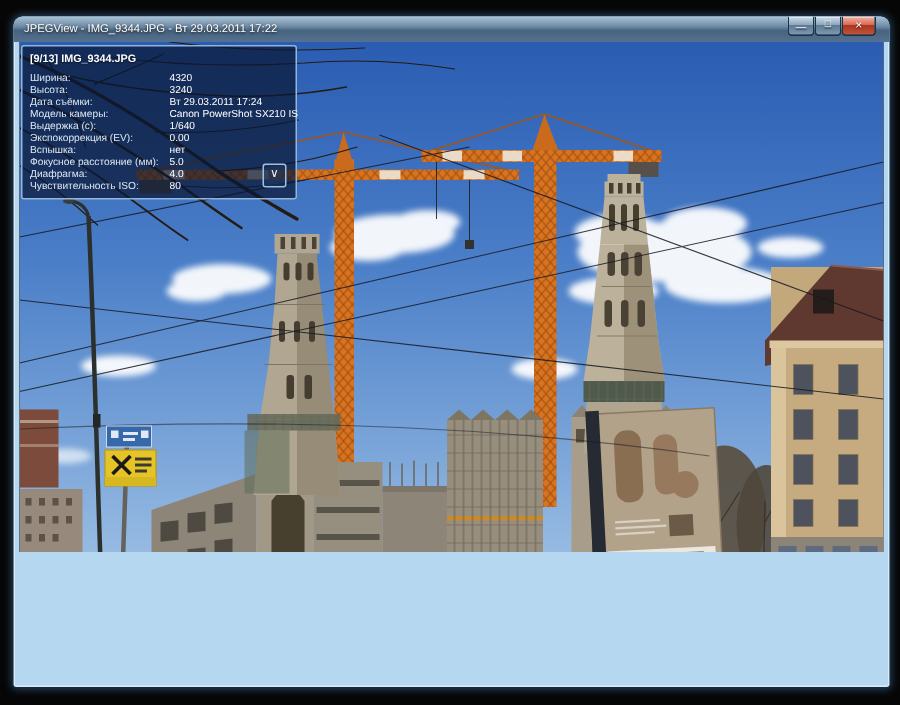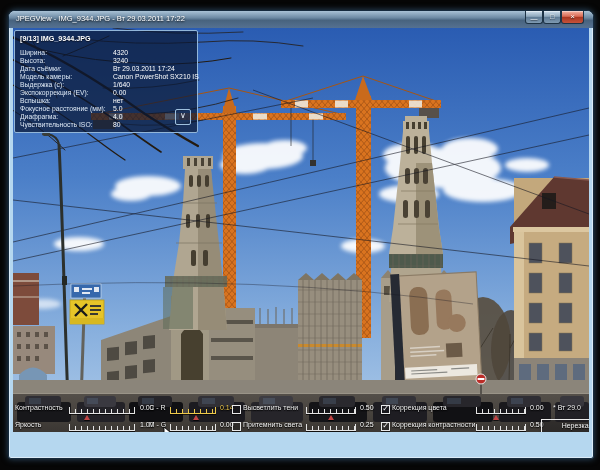--- a/index.html
+++ b/index.html
@@ -18,21 +18,21 @@
          text-shadow:0 1px 2px rgba(0,0,0,.85);white-space:nowrap;}
   .winbtns{position:absolute;top:0;right:9px;display:flex;}
   .wb{height:12px;border:1px solid #1d3346;border-top:none;border-radius:0 0 3px 3px;
       margin-left:0;text-align:center;font-size:7px;color:#fff;line-height:11px;
       text-shadow:0 1px 1px rgba(0,0,0,.7);box-shadow:inset 0 1px 0 rgba(255,255,255,.4);}
   .wb.min,.wb.max{width:16px;background:linear-gradient(#cfdfed,#8ea8bd 45%,#5e7a94 50%,#7e9ab2);}
   .wb.min span{display:block;margin-top:2px;}
   .wb.close{width:21px;background:linear-gradient(#f3b5a5,#d96a54 45%,#a83620 50%,#c6523a);font-size:8px;}
 
   
-  .imagearea{position:absolute;left:4px;top:17px;width:576px;height:404px;
+  .imagearea{position:absolute;left:4px;top:17px;width:576px;height:340px;
              overflow:hidden;background:#000;}
   .imagearea svg{display:block;}
 
   
   .infopanel{position:absolute;left:1px;top:2px;width:182px;height:101px;
              background:rgba(10,24,52,.72);border:1px solid #92b6d9;border-radius:2px;
              color:#dde8f4;}
   .infohdr{position:absolute;left:5px;top:3px;font-size:7.2px;font-weight:bold;color:#fff;
            text-shadow:0 1px 1px rgba(0,0,0,.6);white-space:nowrap;}
   .irows{position:absolute;left:0;top:18px;right:0;}

